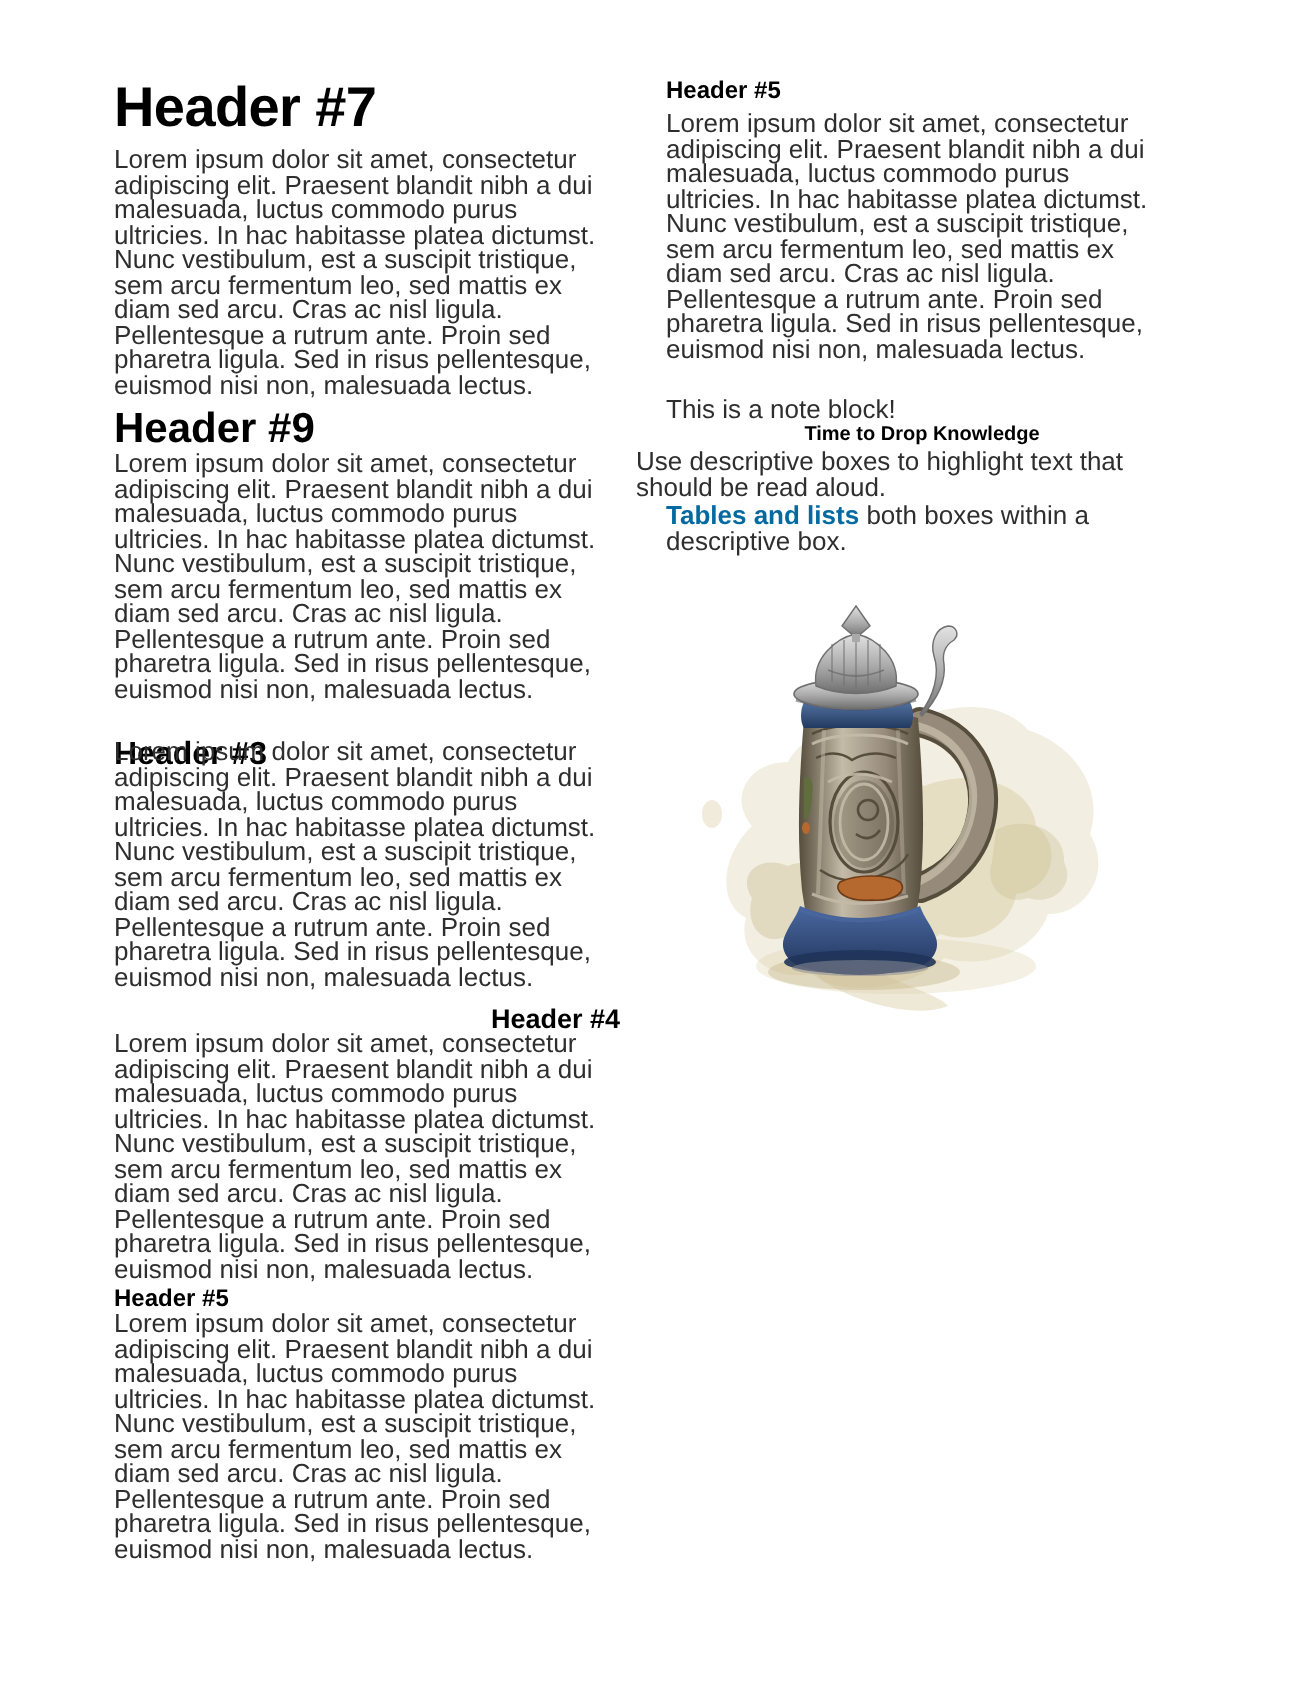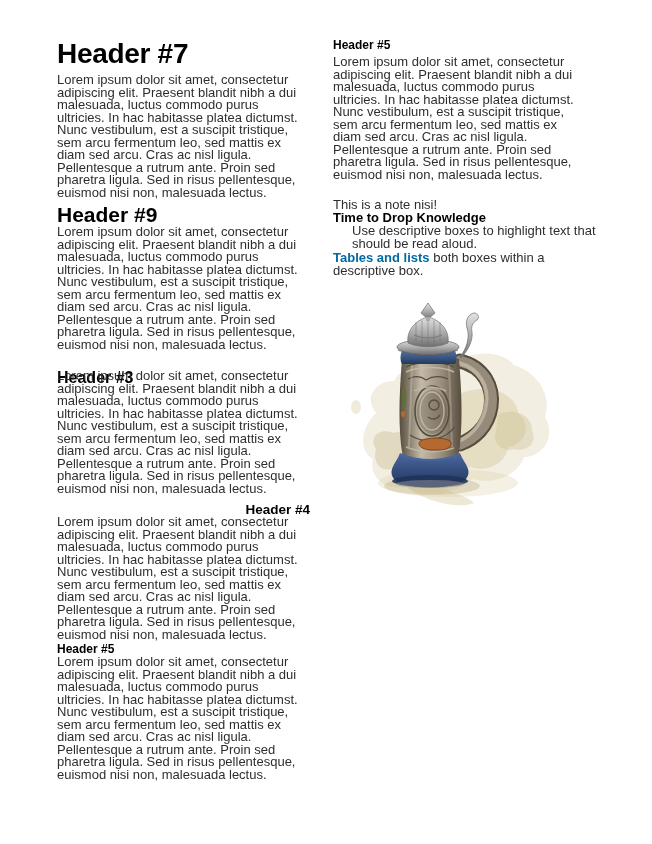--- a/index.html
+++ b/index.html
@@ -9,21 +9,21 @@
   }
   .blk{position:absolute;margin:0;}
   .pre{white-space:pre;}
   .body-text{font-size:13px;line-height:12.5px;letter-spacing:0;color:#2e2e2e;}
   .hd{font-weight:700;color:#000000;white-space:pre;}
   .h1{font-size:28px;line-height:28px;letter-spacing:-0.3px;}
   .h2{font-size:21px;line-height:21px;}
   .h3{font-size:16px;line-height:17px;}
   .h4{font-size:13.5px;line-height:15px;text-align:right;}
   .h5{font-size:12px;line-height:13px;}
-  .h6{font-size:13px;line-height:12px;}
+  .h6{font-size:10px;line-height:12px;text-align:center;}
   .lead-bold{font-weight:700;color:#0369a1;}
   .fig{position:absolute;left:348px;top:295px;width:215px;height:215px;}
 </style>
 </head>
 <body>
 
 <div class="doc">
 
   <div class="blk hd h1" style="left:57px;top:40px;width:253px;">Header #7</div>
   <div class="blk body-text pre" style="left:57px;top:74px;">Lorem ipsum dolor sit amet, consectetur
@@ -90,24 +90,24 @@
 adipiscing elit. Praesent blandit nibh a dui
 malesuada, luctus commodo purus
 ultricies. In hac habitasse platea dictumst.
 Nunc vestibulum, est a suscipit tristique,
 sem arcu fermentum leo, sed mattis ex
 diam sed arcu. Cras ac nisl ligula.
 Pellentesque a rutrum ante. Proin sed
 pharetra ligula. Sed in risus pellentesque,
 euismod nisi non, malesuada lectus.</div>
 
-  <div class="blk body-text pre" style="left:333px;top:199px;">This is a note nisi!</div>
+  <div class="blk body-text pre" style="left:333px;top:199px;">This is a note block!</div>
 
   <div class="blk hd h6" style="left:333px;top:212px;width:256px;">Time to Drop Knowledge</div>
-  <div class="blk body-text pre" style="left:352px;top:225px;">Use descriptive boxes to highlight text that
+  <div class="blk body-text pre" style="left:318px;top:225px;">Use descriptive boxes to highlight text that
 should be read aloud.</div>
 
   <p class="blk body-text pre" style="left:333px;top:252px;"><strong class="lead-bold">Tables and lists</strong><span> both boxes within a
 descriptive box.</span></p>
 
   <svg class="fig" viewBox="0 0 215 215" xmlns="http://www.w3.org/2000/svg">
     <defs>
       <linearGradient id="gPewter" x1="0" y1="0" x2="0" y2="1">
         <stop offset="0" stop-color="#e2e2e2"></stop>
         <stop offset="0.55" stop-color="#a9a9a9"></stop>

